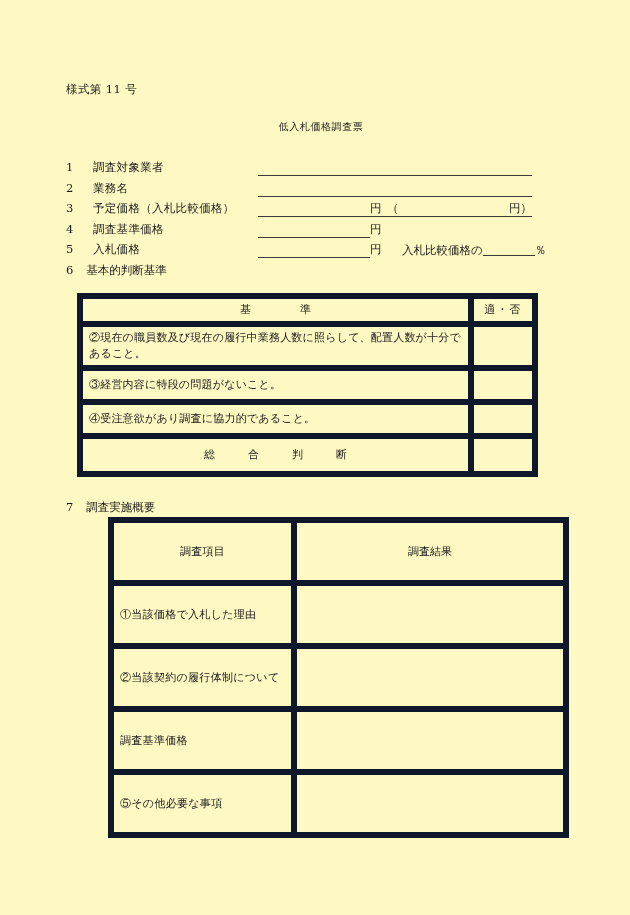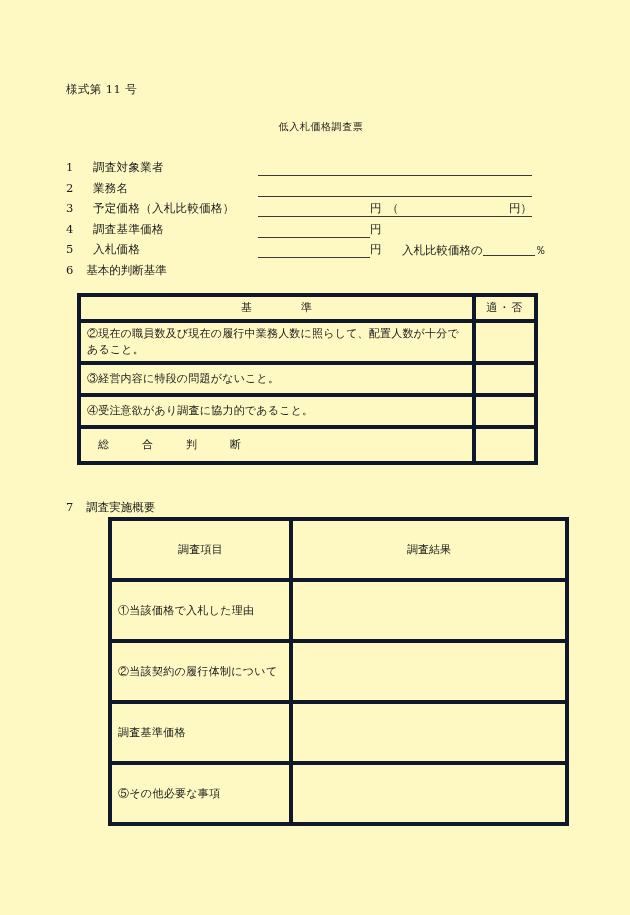--- a/index.html
+++ b/index.html
@@ -103,41 +103,41 @@
   .section-head .num { margin-right: 13px; }
 
   
   table.grid {
     position: absolute;
     border-collapse: collapse;
     table-layout: fixed;
     font-size: 11px;
   }
   table.grid td {
-    border: 4px solid #0f172a;
+    border: 6px solid #0f172a;
     padding: 0 6px;
     vertical-align: middle;
     line-height: 1.45;
   }
 
   
   #criteria-table { left: 77px; top: 293px; width: 461px; }
   #criteria-table td.crit-head {
     text-align: center;
     height: 22px;
     padding: 0;
   }
   #criteria-table td.crit-text {
     height: 28px;
     letter-spacing: 0.2px;
   }
   #criteria-table td.crit-text.two-line { height: 38px; }
   #criteria-table td.crit-mark { width: 58px; }
   #criteria-table td.total-row {
-    text-align: left;
+    text-align: center;
     height: 32px;
   }
   .spaced-wide { letter-spacing: 11px; padding-left: 11px; }
   .spaced-mid  { letter-spacing: 9px; padding-left: 9px; }
   .spaced-dot  { letter-spacing: 1.5px; }
 
   
   #survey-table { left: 77px; top: 517px; width: 461px; margin-left: 31px; }
   #survey-table td.sv-head {
     text-align: center;

